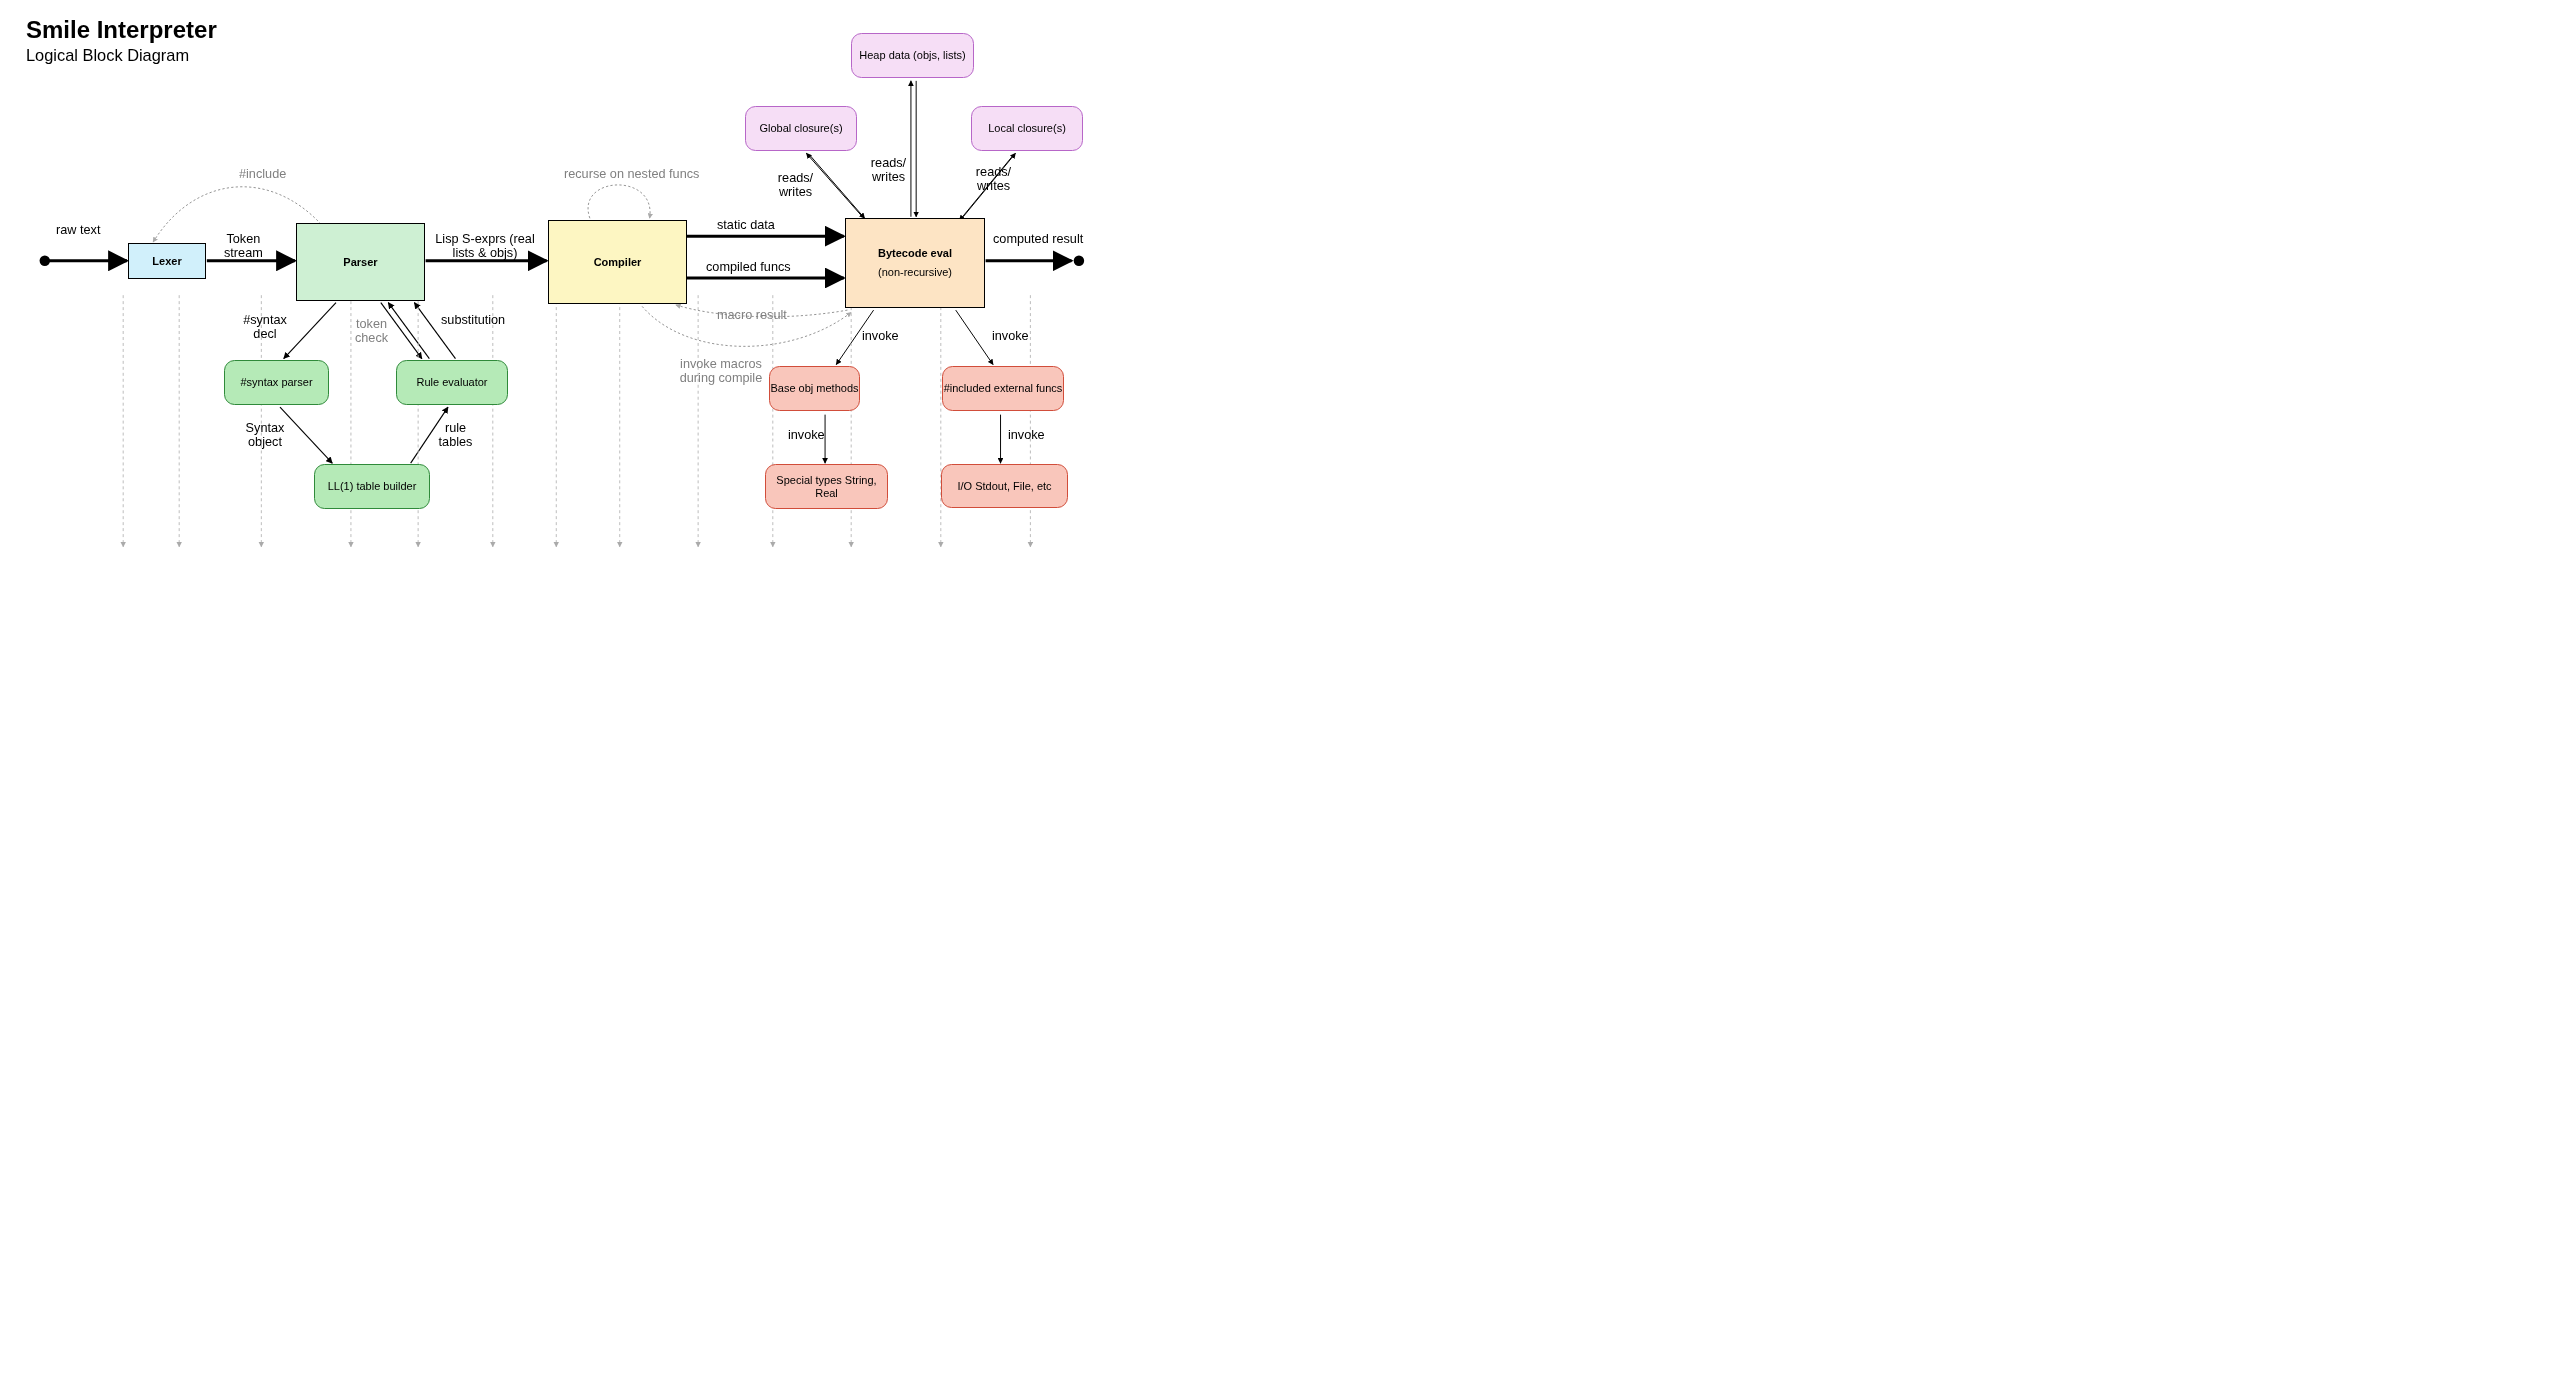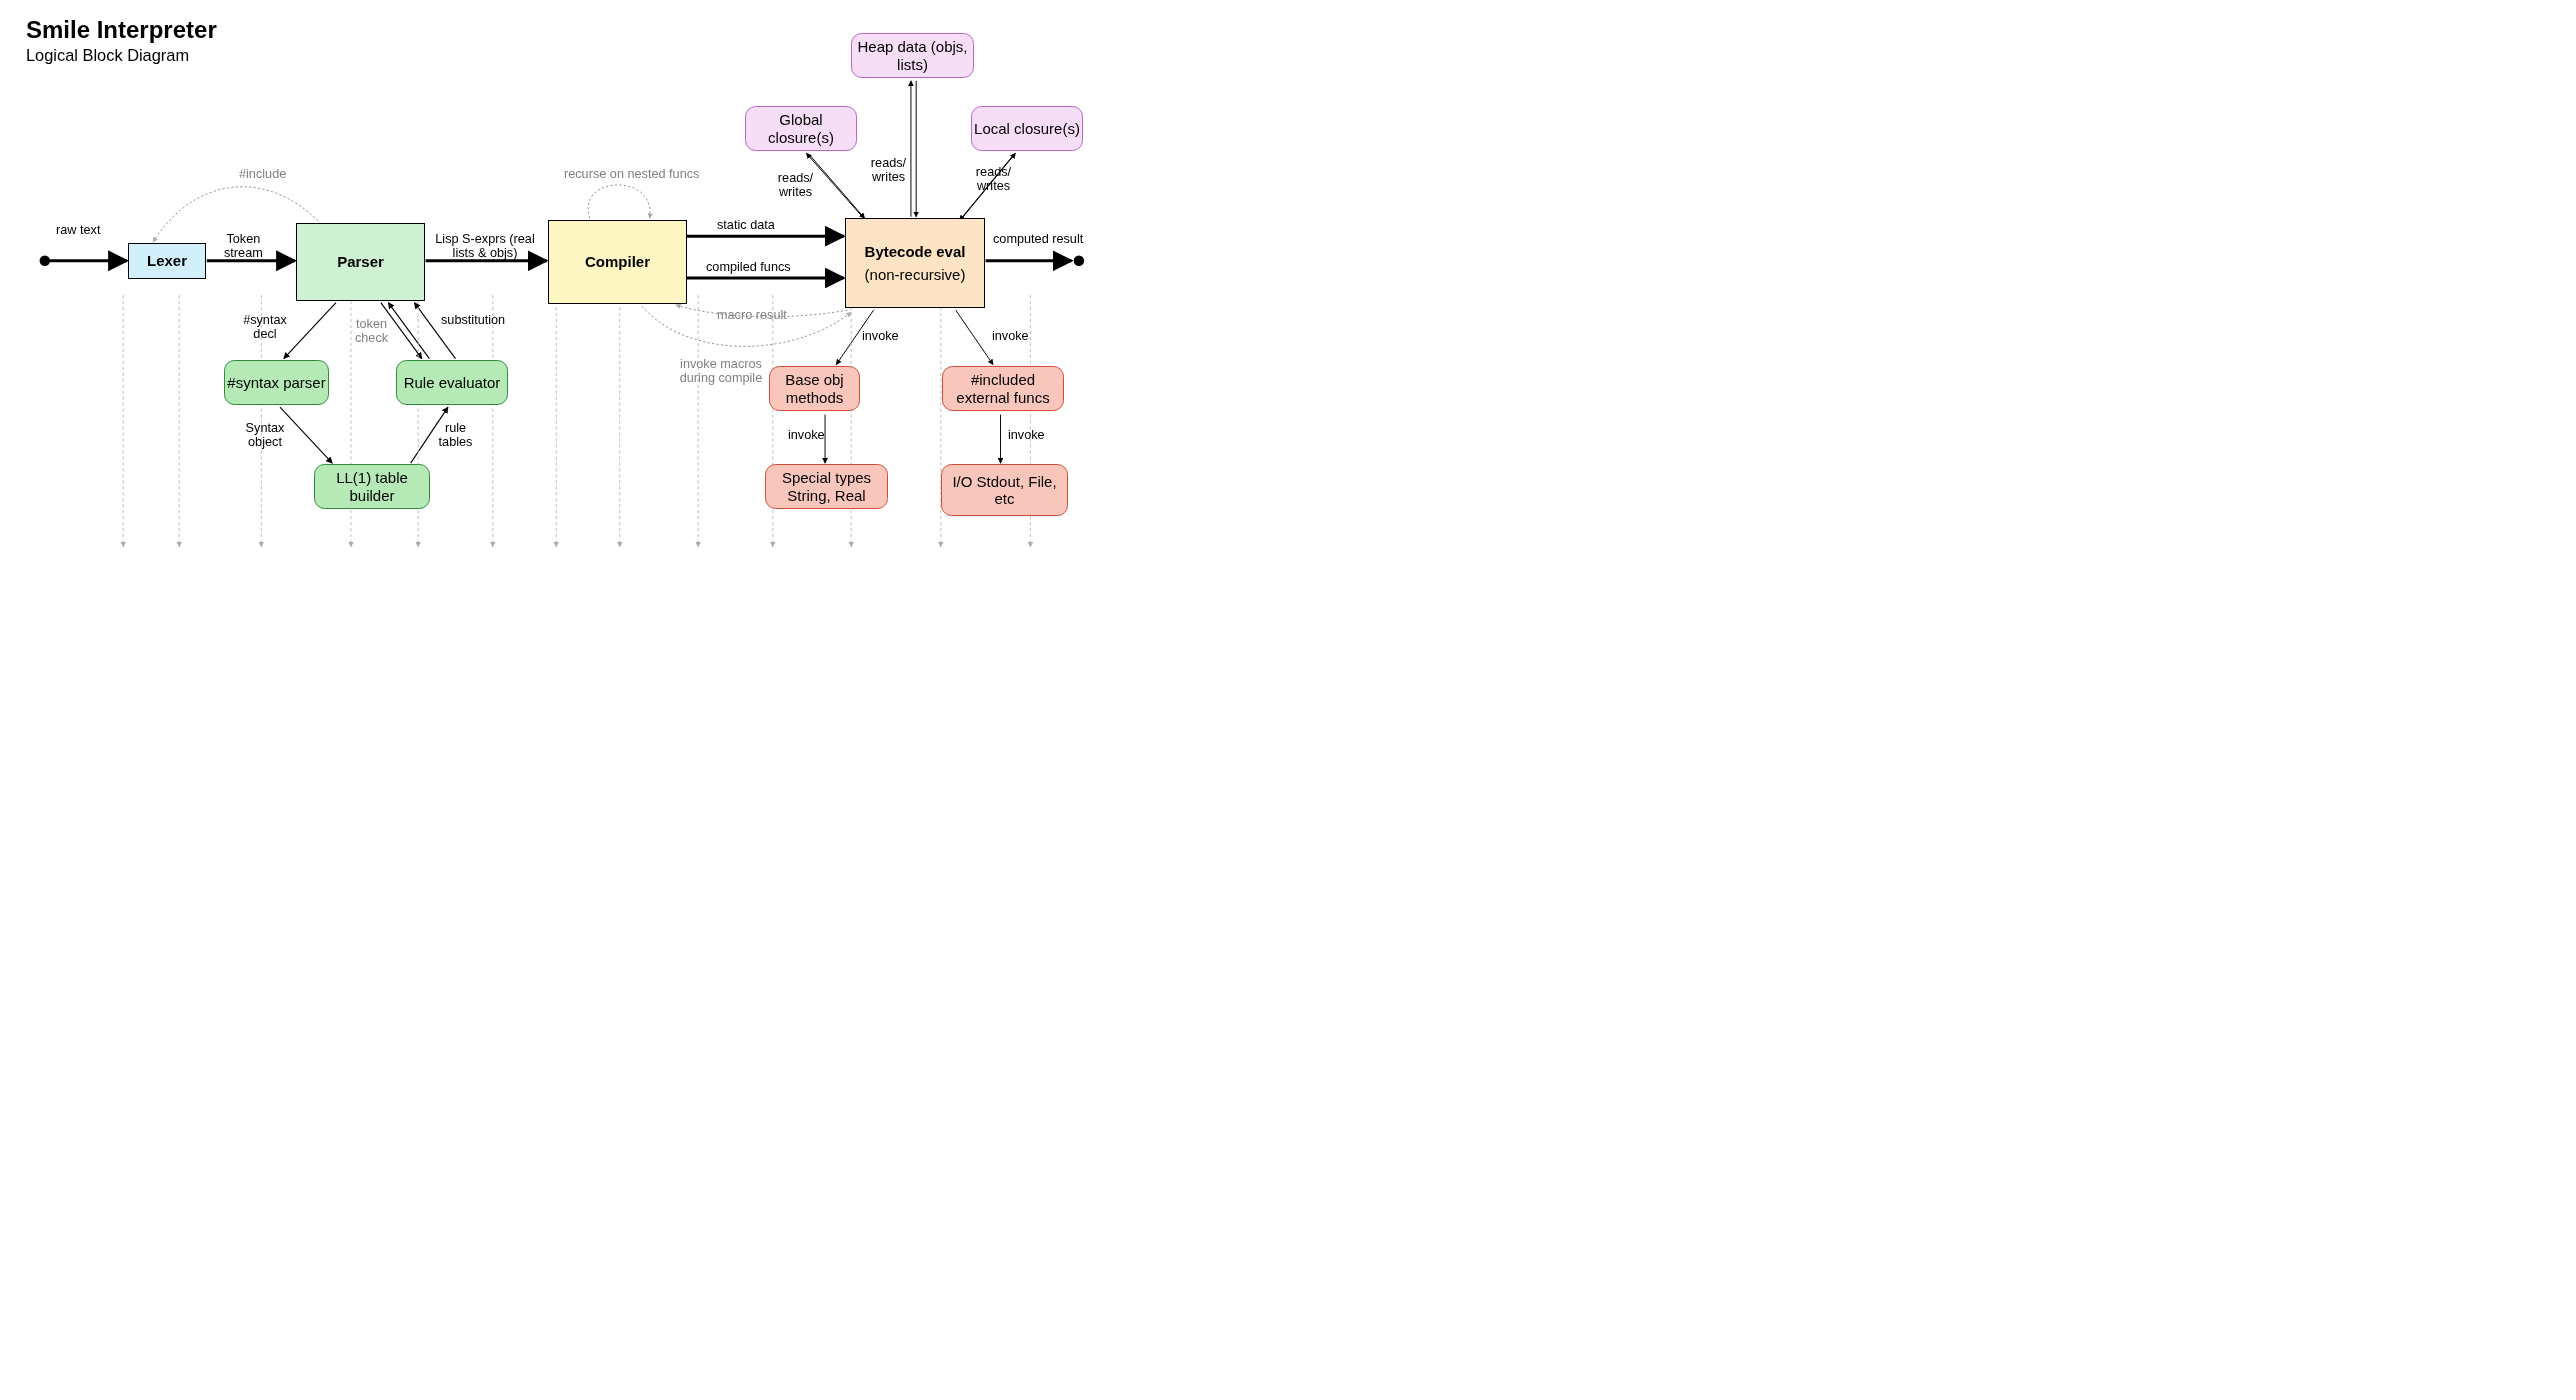--- a/index.html
+++ b/index.html
@@ -29,21 +29,21 @@
   }
   .box {
     position: absolute;
     border: 1.1px solid #000;
     box-sizing: border-box;
     display: flex;
     flex-direction: column;
     align-items: center;
     justify-content: center;
     text-align: center;
-    font-size: 15px;
+    font-size: 11px;
     line-height: 1.15;
   }
   .box.bold { font-weight: bold; }
   .rounded { border-radius: 10.5px; }
   .lexer    { background: #d1f0fb; }
   .parser   { background: #cef0d3; }
   .compiler { background: #fdf6c2; }
   .eval     { background: #fde4c4; }
   .green    { background: #b5eab7; border-color:#2f8a3a; }
   .pink     { background: #f6def6; border-color:#b766c8; }
@@ -167,21 +167,21 @@
   <div class="box rounded green" style="left:396px; top:360px; width:112px; height:45px;">Rule evaluator</div>
   <div class="box rounded green" style="left:314px; top:464px; width:116px; height:45px;">LL(1) table builder</div>
 
   <div class="box rounded pink" style="left:745px; top:106px; width:112px; height:45px;">Global closure(s)</div>
   <div class="box rounded pink" style="left:851px; top:33px; width:123px; height:45px;">Heap data (objs, lists)</div>
   <div class="box rounded pink" style="left:971px; top:106px; width:112px; height:45px;">Local closure(s)</div>
 
   <div class="box rounded salmon" style="left:769px; top:366px; width:91px; height:45px;">Base obj methods</div>
   <div class="box rounded salmon" style="left:942px; top:366px; width:122px; height:45px;">#included external funcs</div>
   <div class="box rounded salmon" style="left:765px; top:464px; width:123px; height:45px;">Special types String, Real</div>
-  <div class="box rounded salmon" style="left:941px; top:464px; width:127px; height:52px;">I/O Stdout, File, etc</div>
+  <div class="box rounded salmon" style="left:941px; top:464px; width:127px; height:44px;">I/O Stdout, File, etc</div>
 
 
   <div class="label" style="left:56px; top:224px;">raw text</div>
   <div class="label" style="left:224px; top:233px;">
      <span>Token<br>stream</span>
   </div>
   <div class="label" style="left:429px; top:233px; white-space:normal; width:112px;">Lisp S-exprs (real lists &amp; objs)</div>
   <div class="label" style="left:717px; top:219px;">static data</div>
   <div class="label" style="left:706px; top:261px;">compiled funcs</div>
   <div class="label" style="left:993px; top:233px; white-space:normal; width:97px; text-align:left;">computed result</div>

